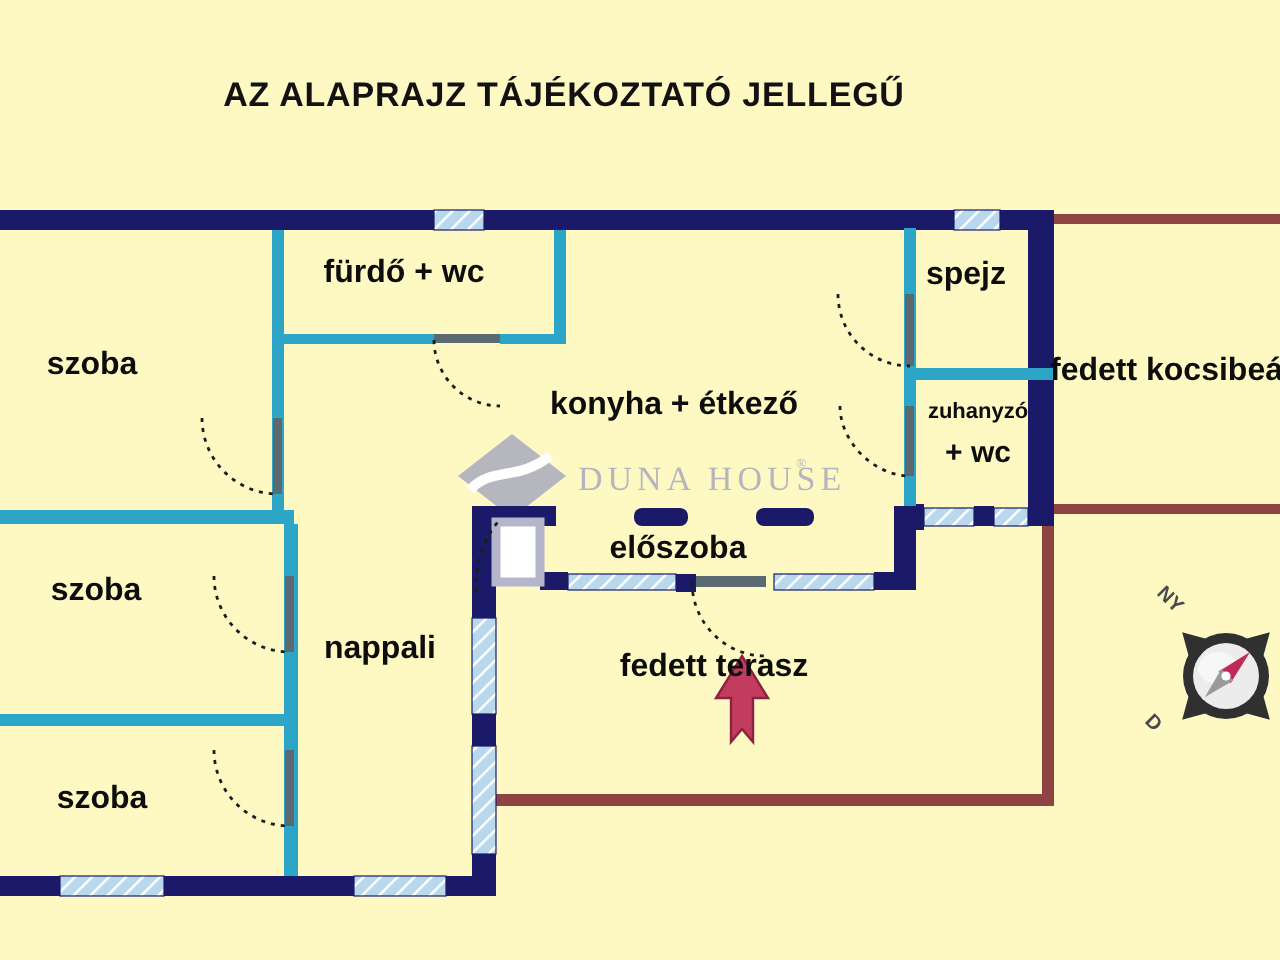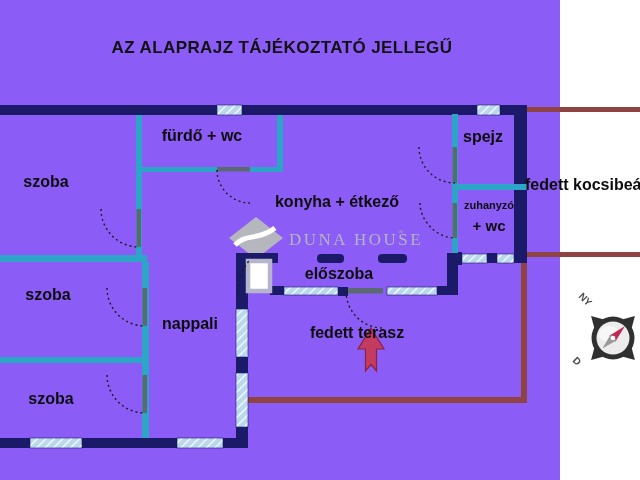--- a/index.html
+++ b/index.html
@@ -1,16 +1,16 @@
 <!DOCTYPE html>
 <html><head>
 <meta charset="utf-8">
 <style>
   html,body{margin:0;padding:0;background:#ffffff;width:640px;height:480px;overflow:hidden;}
-  .stage{position:relative;width:560px;height:480px;background:#8b5cf6;}
+  .stage{position:relative;width:640px;height:480px;background:#fef9c3;}
   svg{display:block;}
   .navy{fill:#1a1a68;}
   .teal{fill:#2ca5c7;}
   .red{fill:#8f4343;}
   .win{fill:url(#hatch);stroke:#1a1a68;stroke-width:0.6;}
   .leaf{fill:#5b6a70;}
   .arc{fill:none;stroke:#1c1c1c;stroke-width:1.4;stroke-dasharray:2 3;}
   .lbl{font-family:"Liberation Sans","DejaVu Sans",sans-serif;font-weight:700;fill:#0d0d0d;font-size:16px;}
   .lbl-sm{font-family:"Liberation Sans","DejaVu Sans",sans-serif;font-weight:700;fill:#0d0d0d;font-size:11px;}
   .lbl-md{font-family:"Liberation Sans","DejaVu Sans",sans-serif;font-weight:700;fill:#0d0d0d;font-size:15px;}

